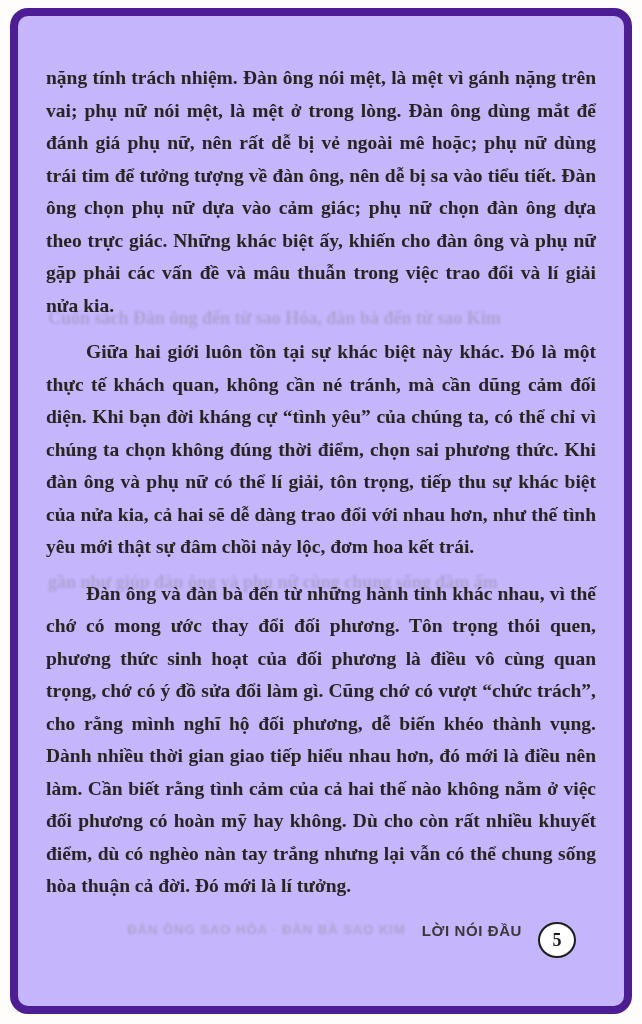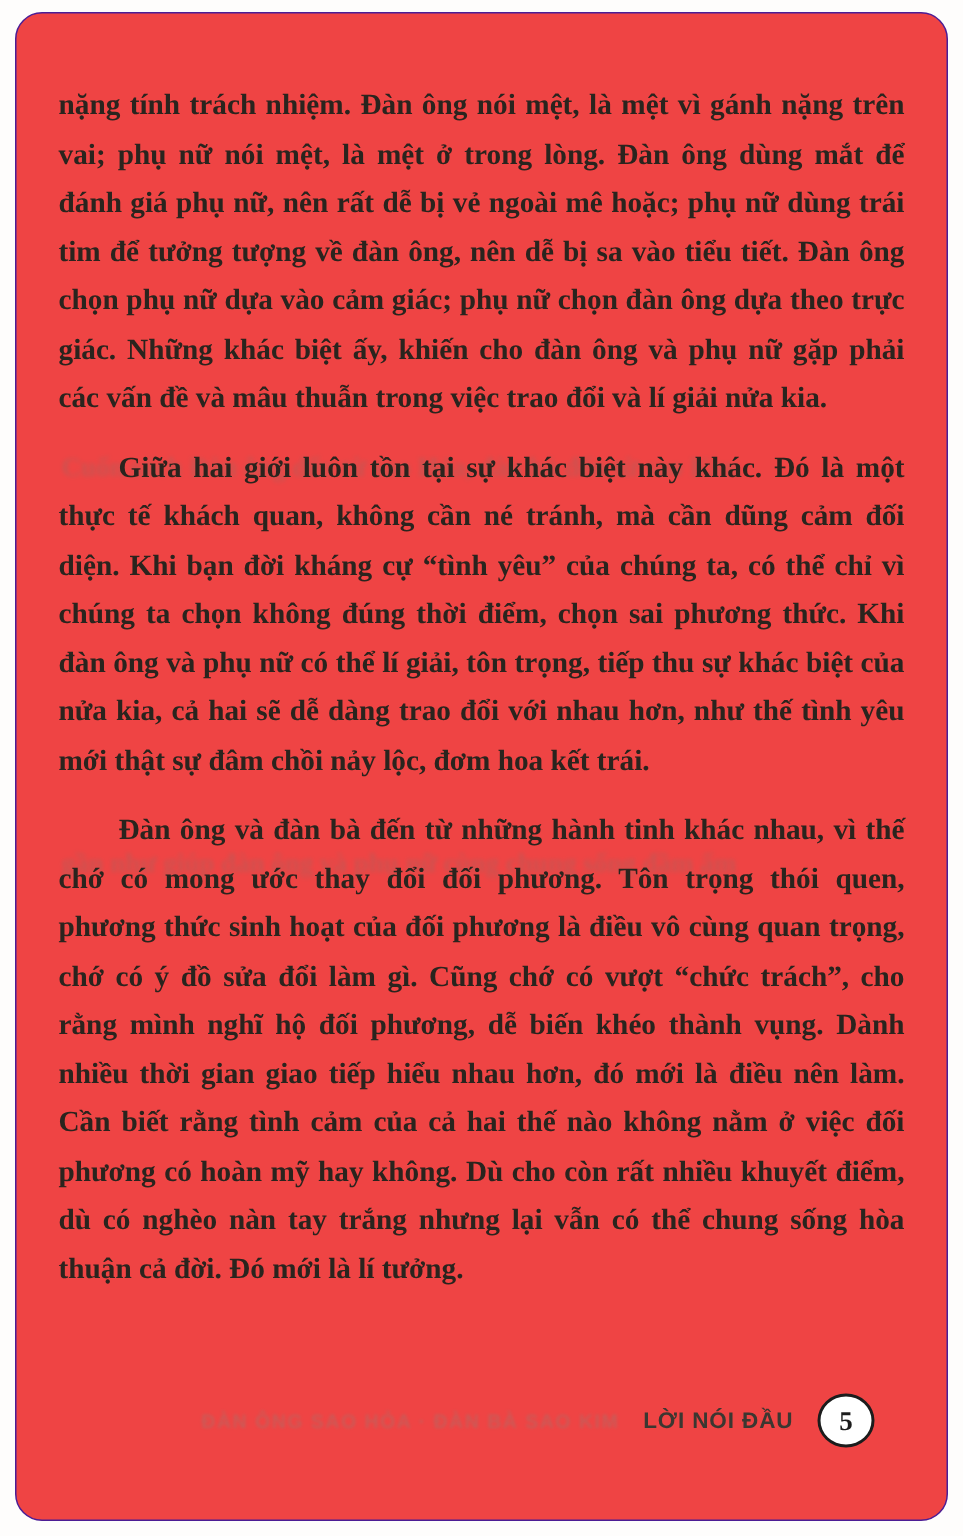--- a/index.html
+++ b/index.html
@@ -18,23 +18,23 @@
     position: absolute;
     inset: 0;
     background: #fefdfc;
   }
   .frame {
     position: absolute;
     left: 10px;
     top: 8px;
     right: 10px;
     bottom: 10px;
-    border: 1px solid #4c1d95;
+    border: 8px solid #4c1d95;
     border-radius: 18px;
-    background: #ef4444;
+    background: #c4b5fd;
     padding-left: 26px;
   }
   .text-block {
     position: absolute;
     left: 28px;
     right: 28px;
     top: 46px;
     color: #2a241e;
     font-size: 19.5px;
     line-height: 32.5px;
@@ -62,21 +62,21 @@
     white-space: nowrap;
     overflow: hidden;
   }
   .bleed-1 { top: 292px; }
   .bleed-2 { top: 556px; }
   .footer {
     position: absolute;
     right: 48px;
     bottom: 48px;
     display: flex;
-    align-items: center;
+    align-items: flex-start;
     gap: 16px;
     z-index: 3;
   }
   .footer-bleed {
     font-family: "Liberation Sans", sans-serif;
     font-weight: 700;
     font-size: 13px;
     letter-spacing: 1px;
     color: #8a8178;
     opacity: 0.35;

